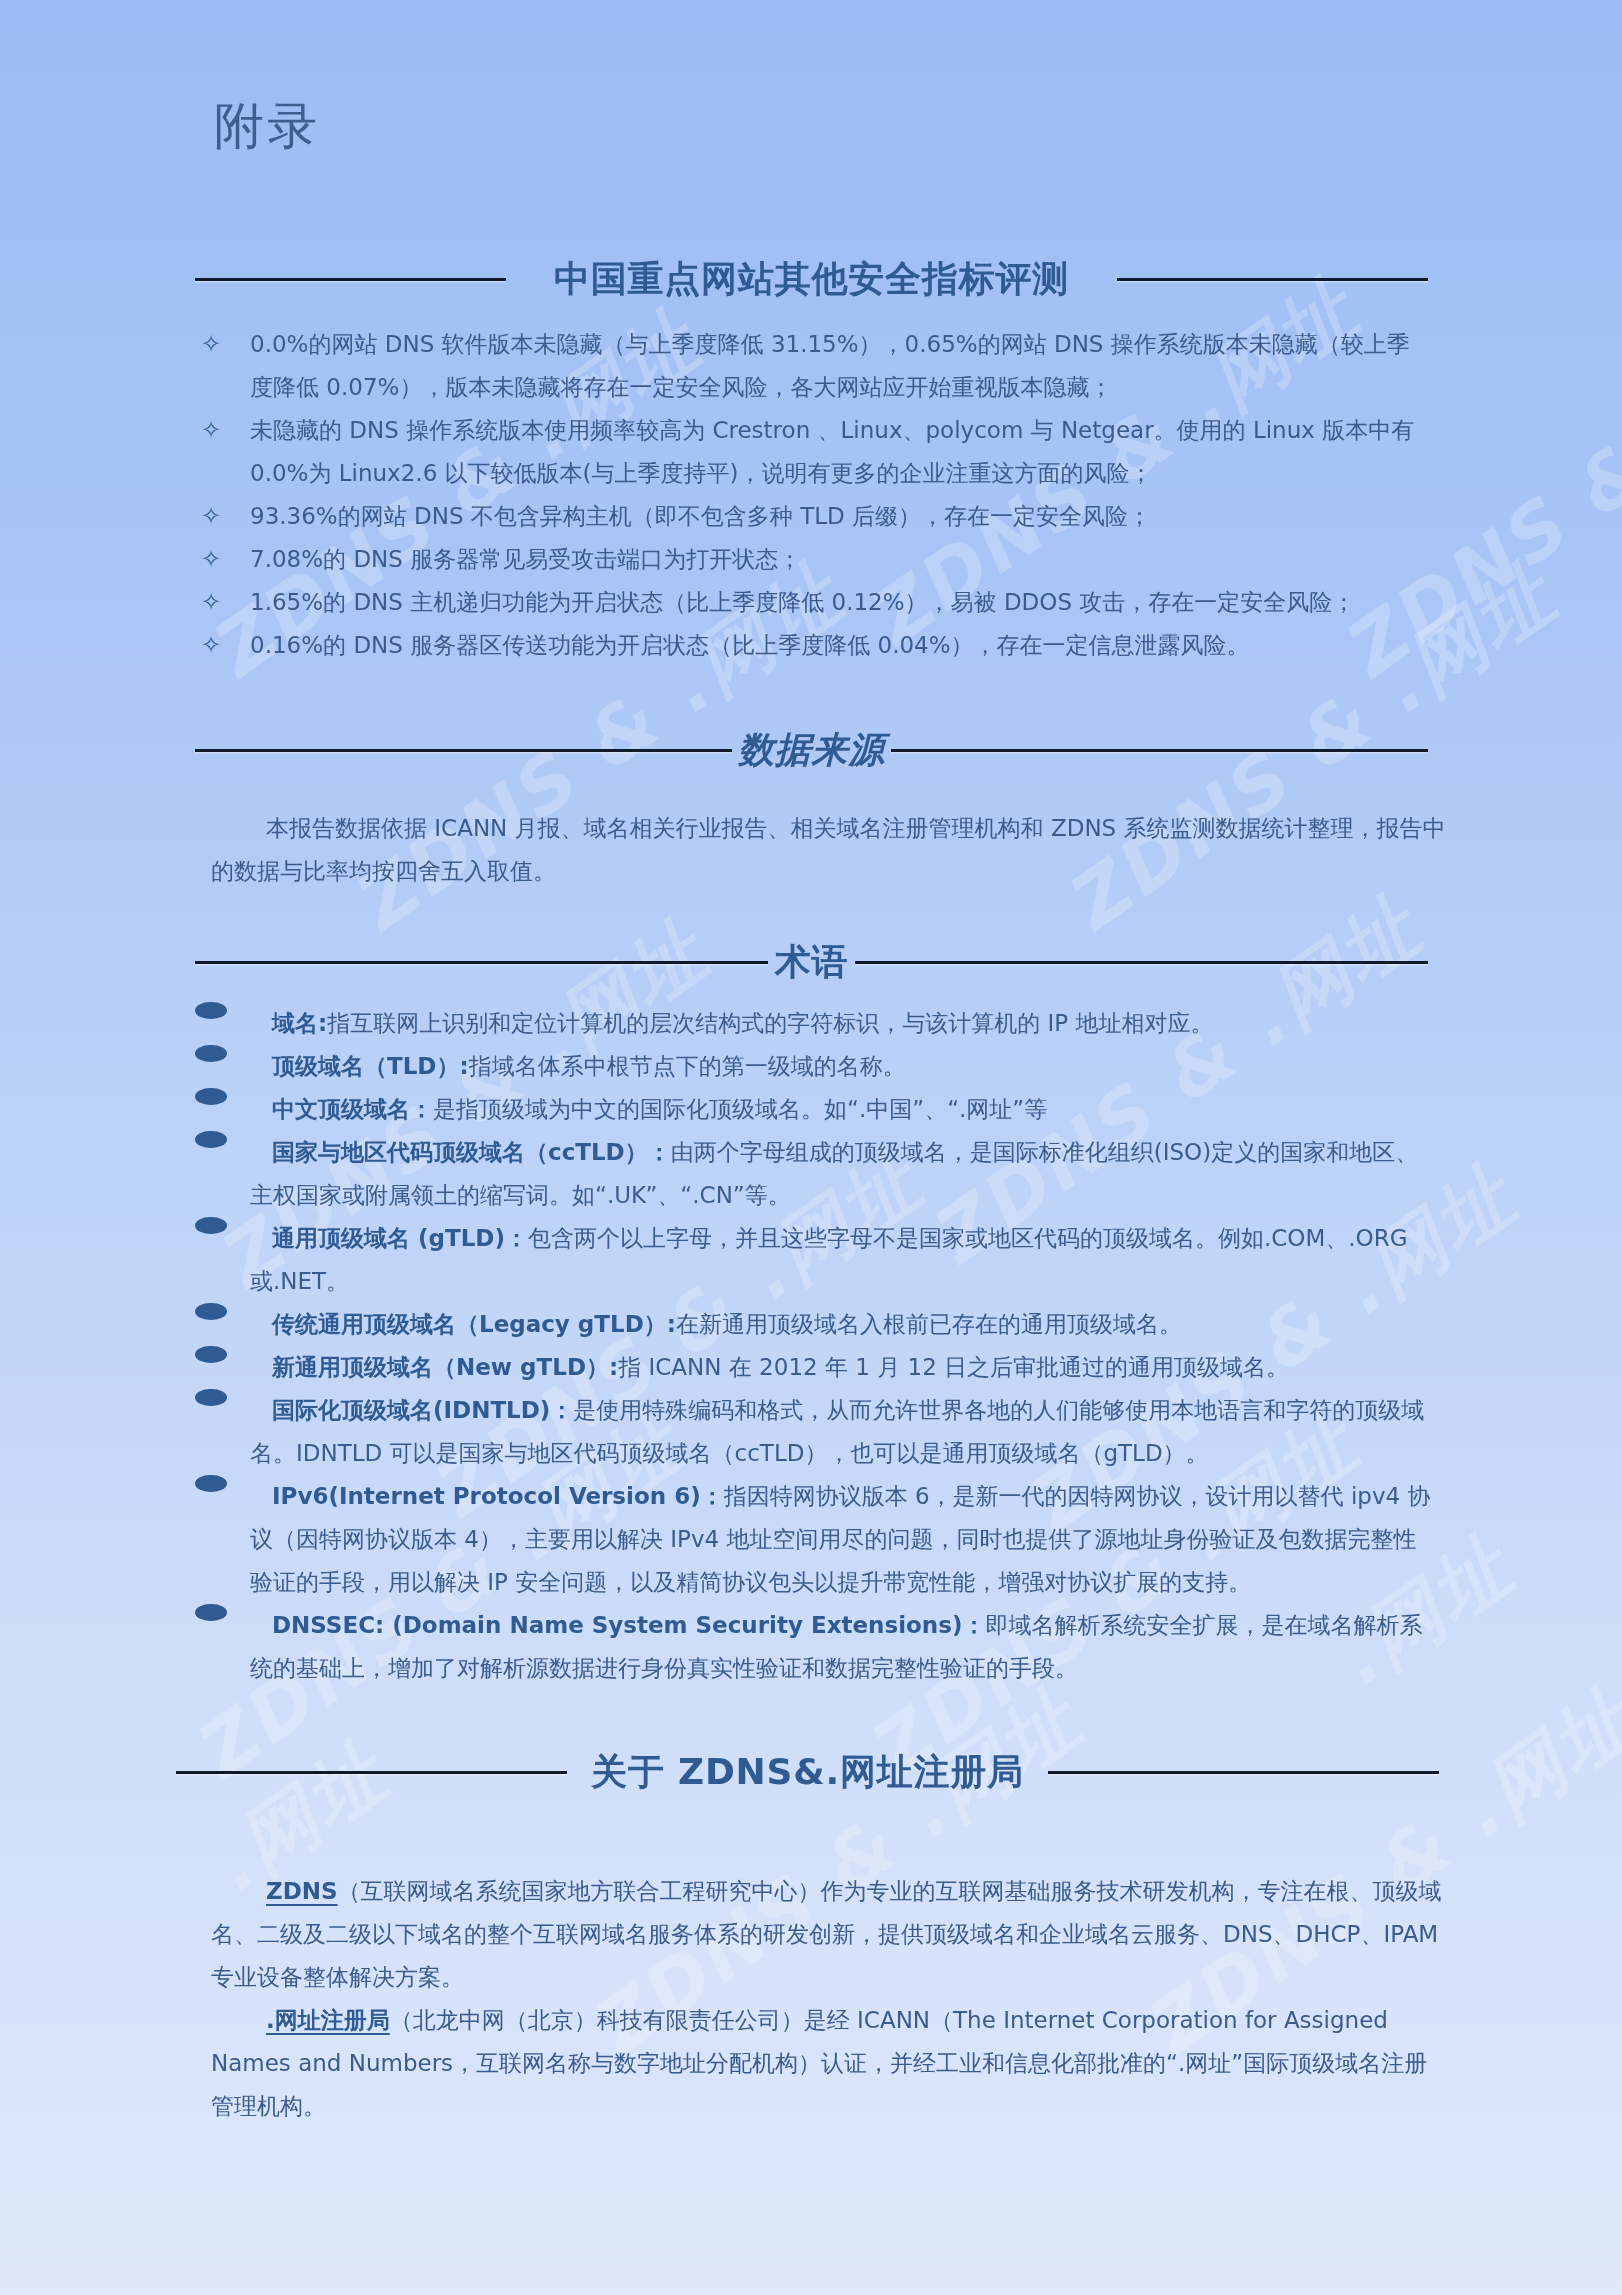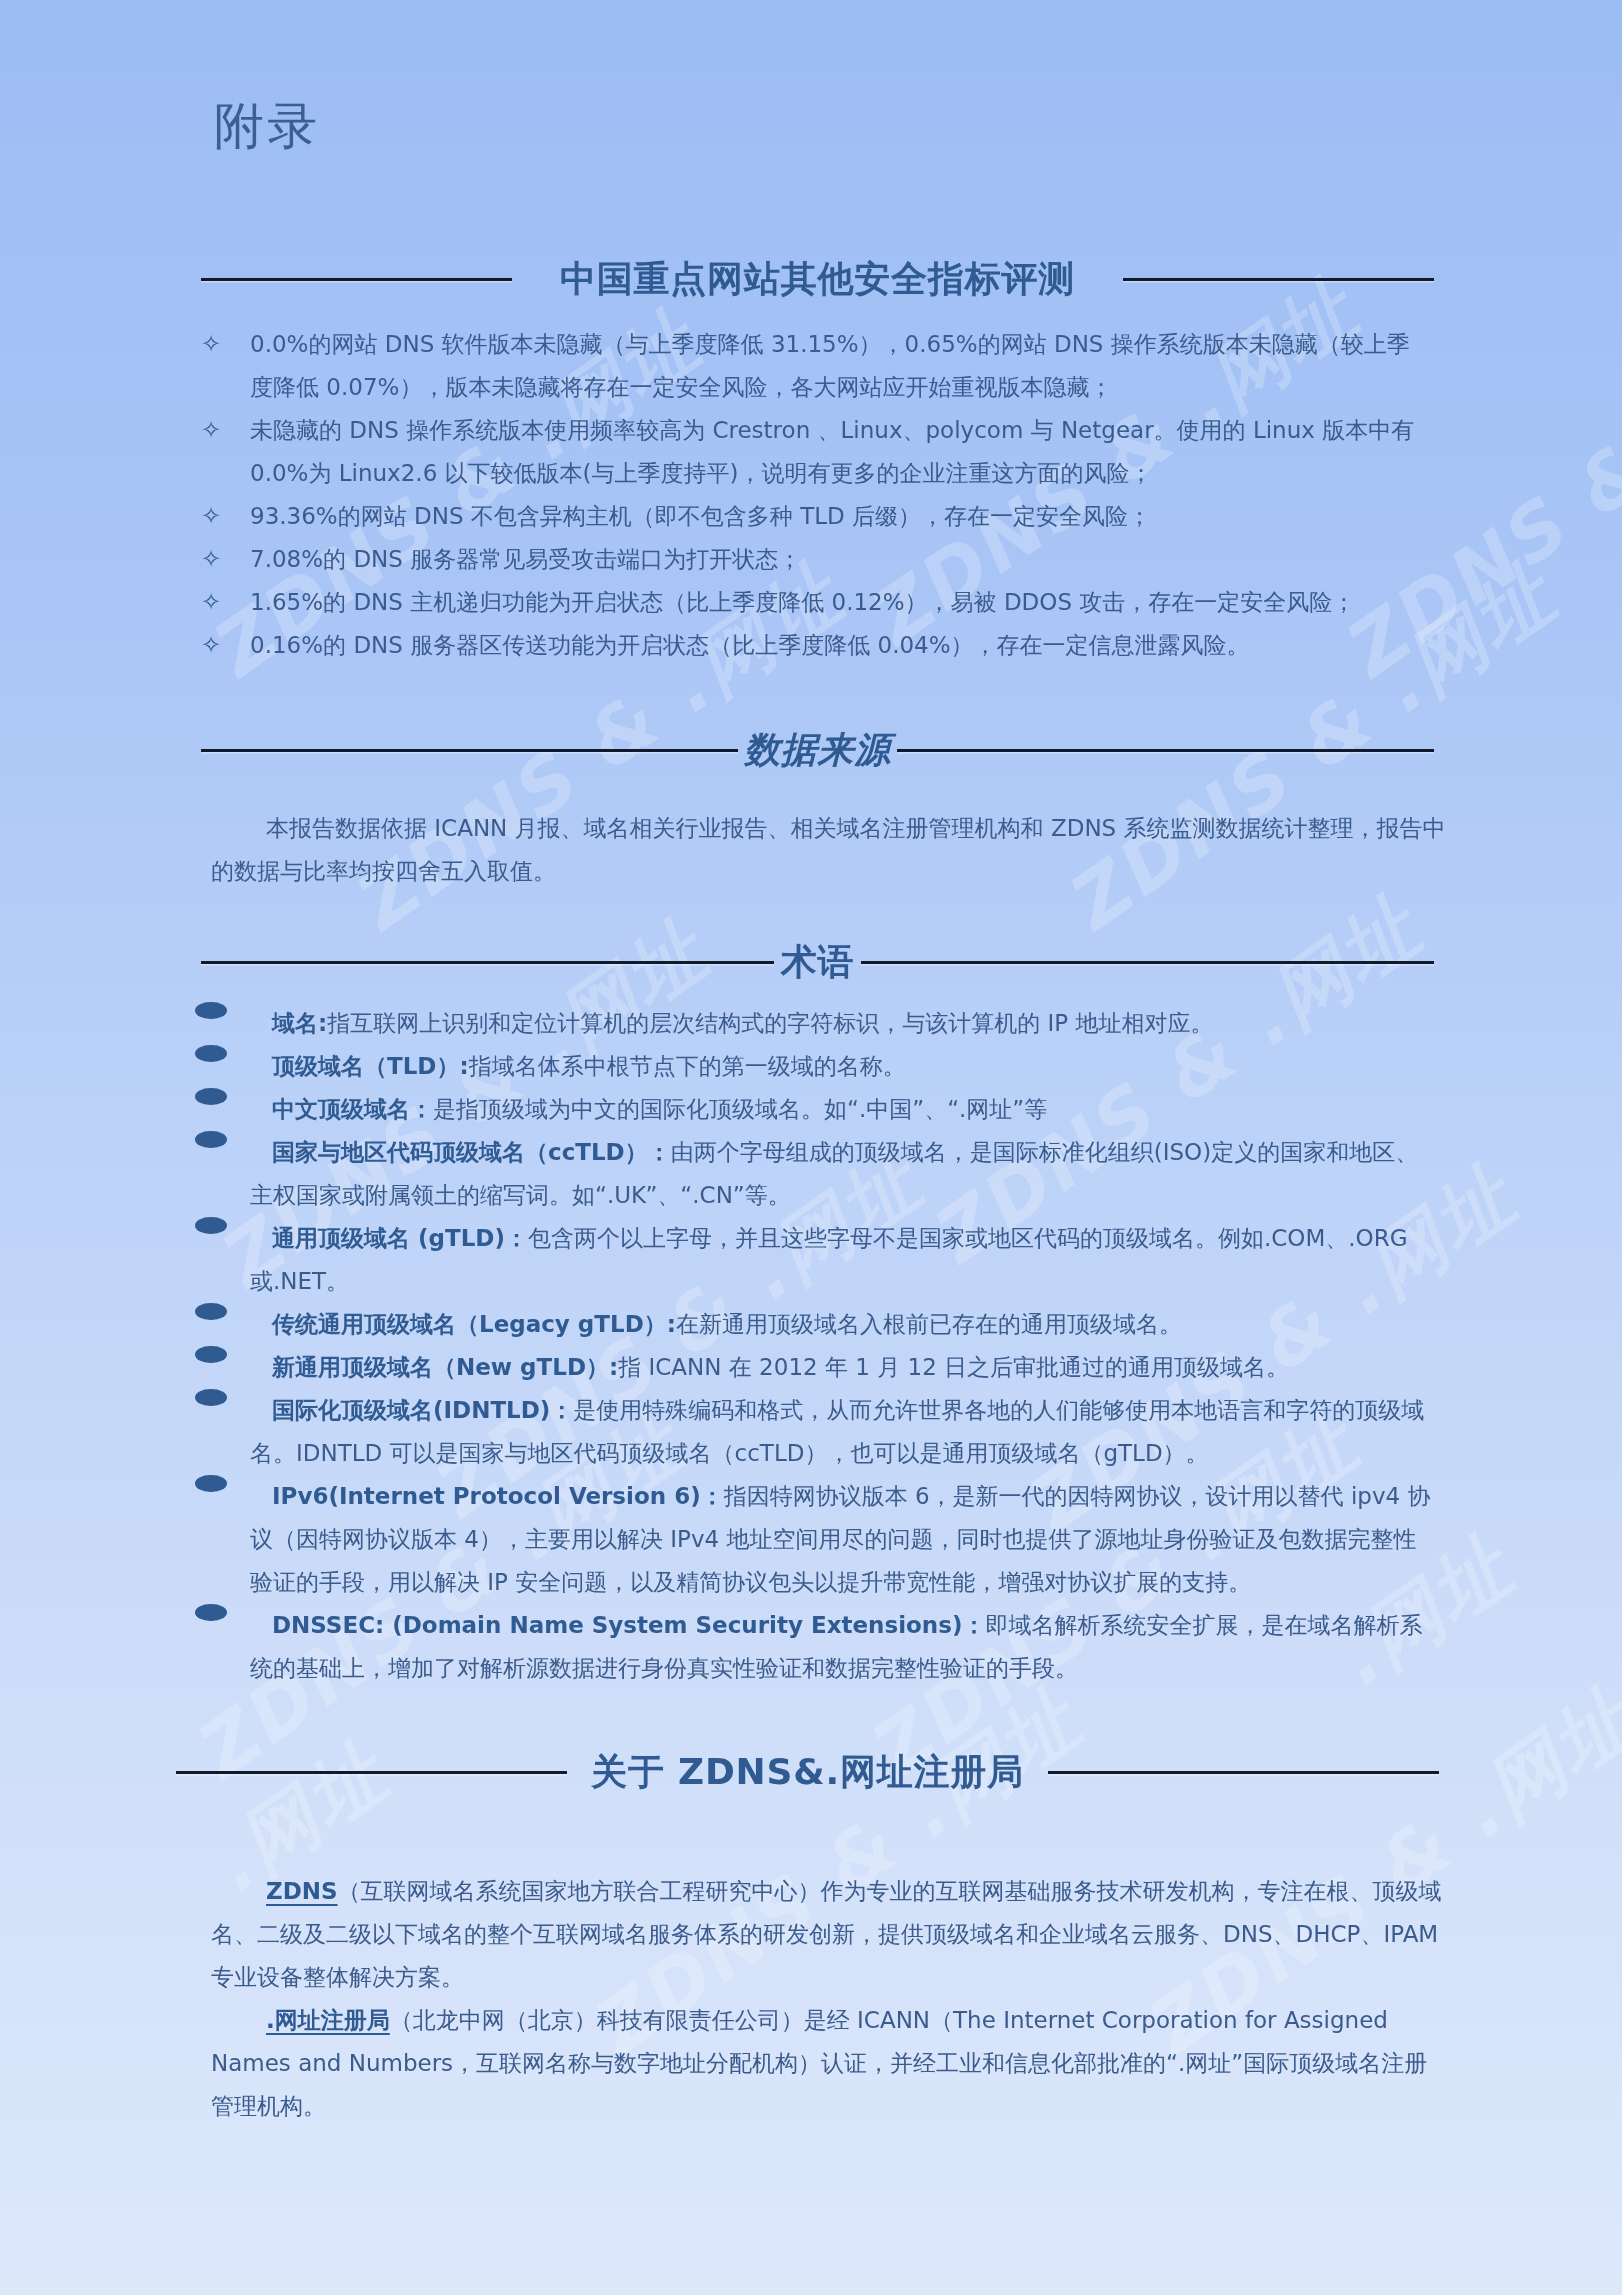--- a/index.html
+++ b/index.html
@@ -38,21 +38,21 @@
       top: 93px;
       font-size: 50px;
       color: #3b5f8f;
       font-family: "DejaVu Serif", serif;
       letter-spacing: 3.2px;
     }
     .section-heading {
       position: absolute;
       display: flex;
       align-items: center;
-      left: 201px;
+      left: 195px;
       width: 1233px;
     }
     .section-heading .rule {
       flex: 1;
       height: 2.4px;
       background: #111a2a;
       box-shadow: 0 1.6px 0 rgba(255,255,255,0.35);
     }
     .section-heading .htext {
       font-size: 36px;

